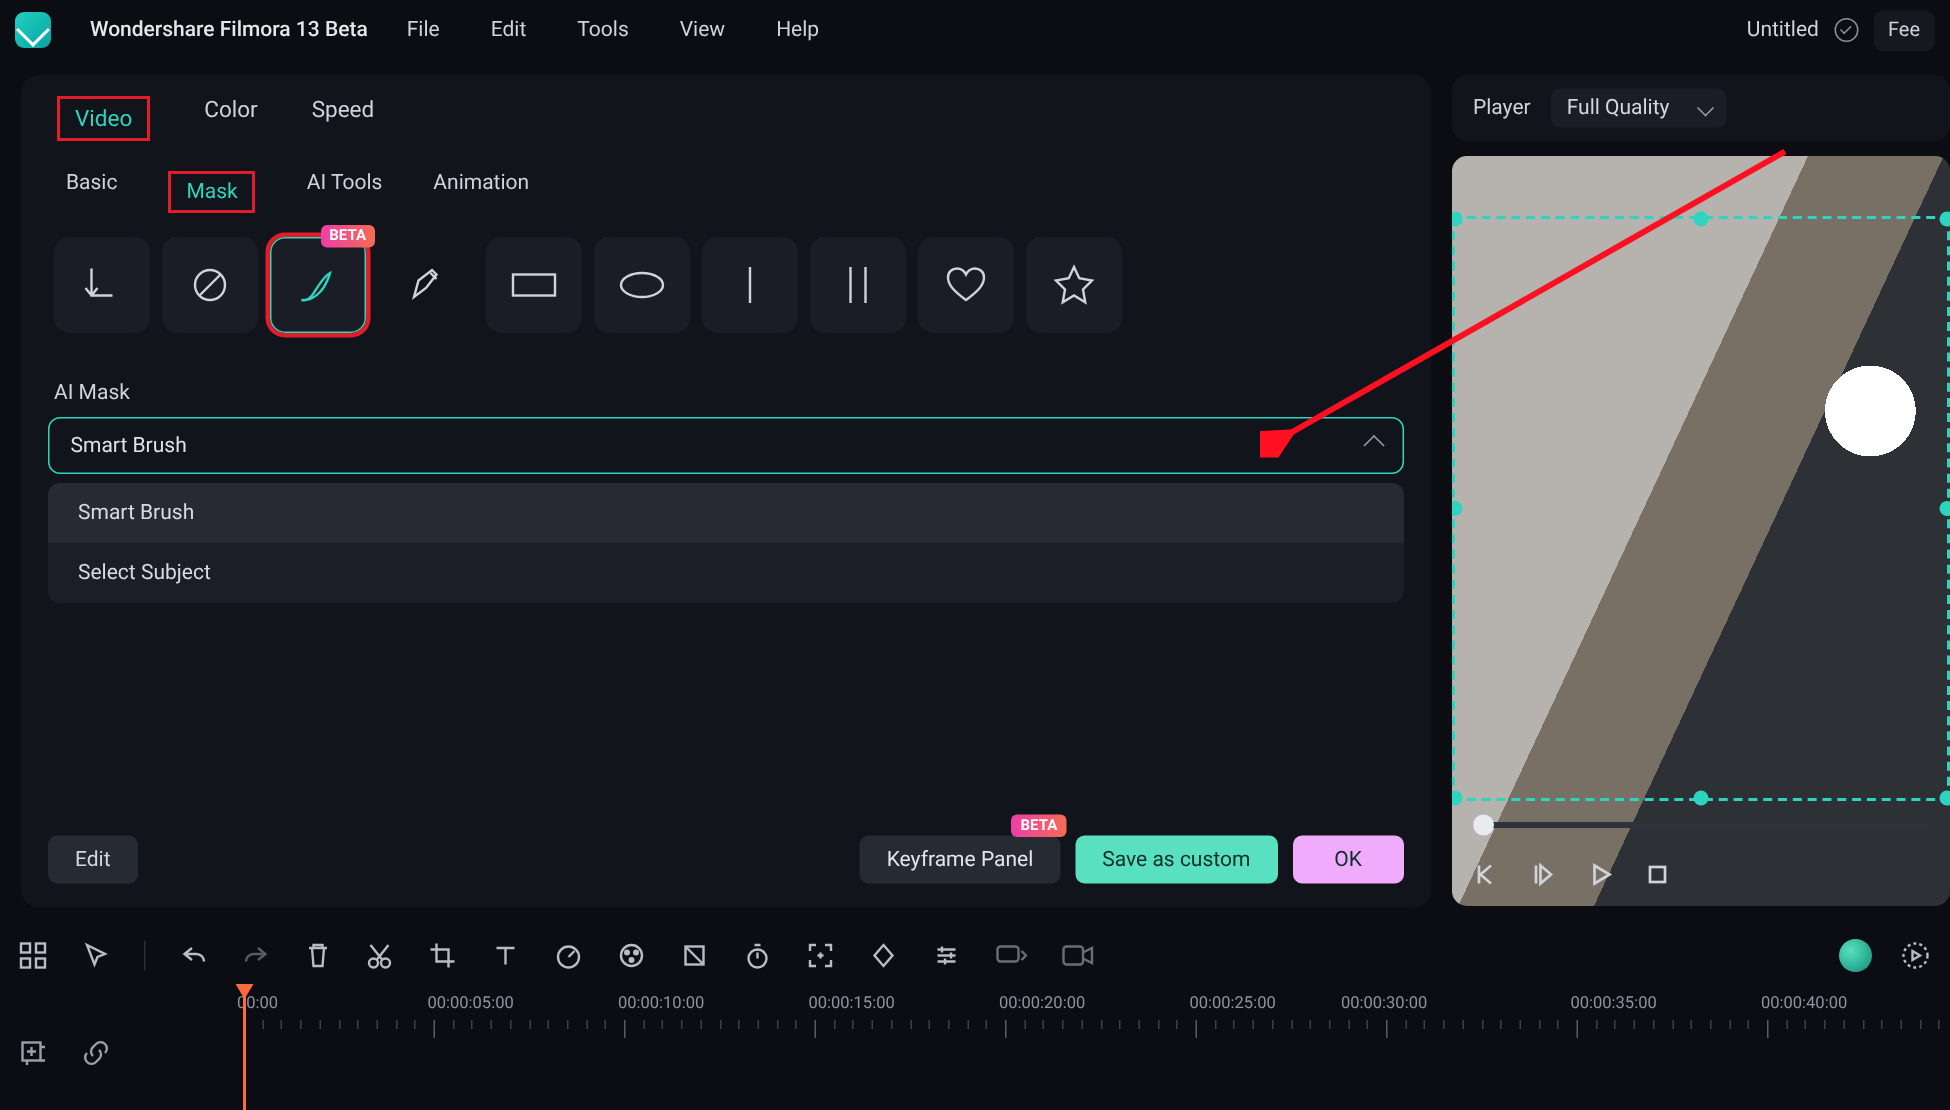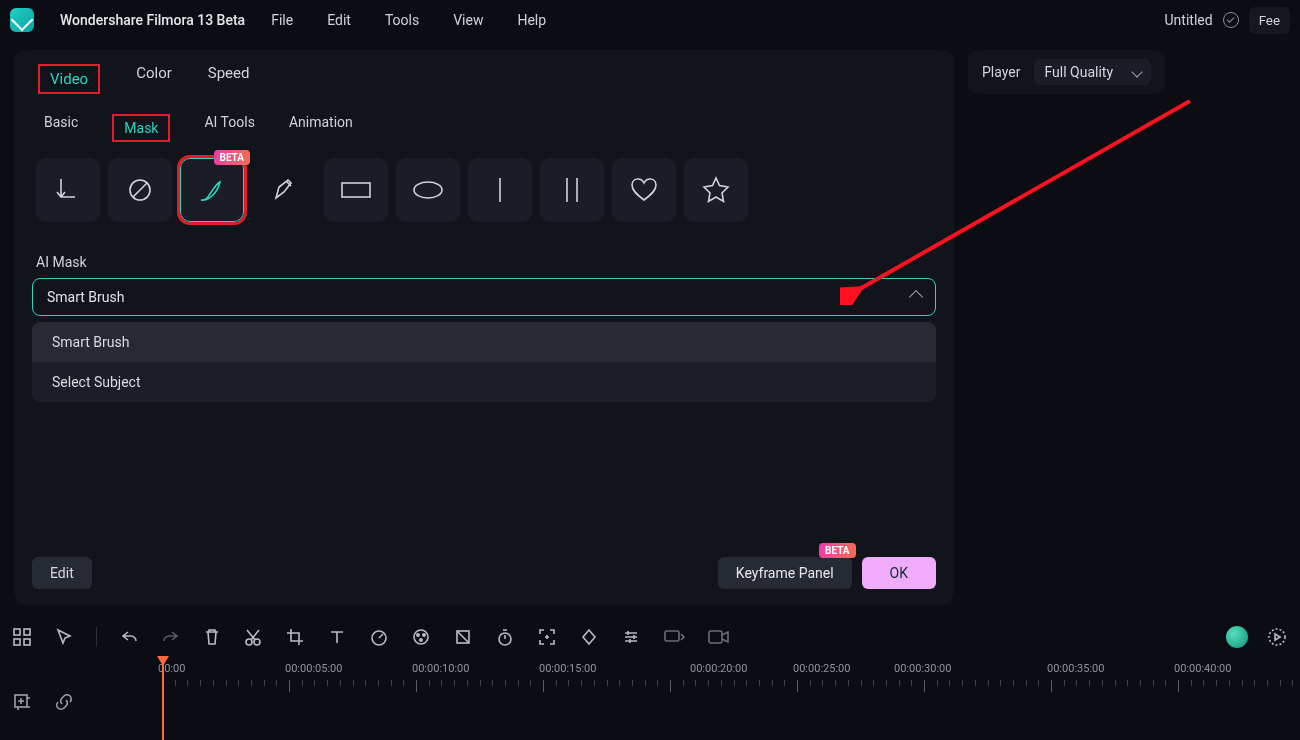--- a/index.html
+++ b/index.html
@@ -51,21 +51,21 @@
   
   .panel-footer{position:absolute;left:18px;right:18px;bottom:16px;display:flex;align-items:center;}
   .btn{border:none;border-radius:6px;padding:8px 18px;font-size:14px;cursor:pointer;}
   .btn-reset{background:#262a33;color:#d4d7de;}
   .kf-wrap{position:relative; margin-left:auto;}
   .btn-kf{background:#262a33;color:#e4e6ec;}
   .btn-save{background:#58e0c1;color:#0b2f27;margin-left:10px;}
   .btn-ok{background:#f0abfc;color:#0b2f27;margin-left:10px;padding:8px 28px;}
 
   
-  .right{flex:1;display:flex;flex-direction:row;gap:10px;}
+  .right{flex:1;display:flex;flex-direction:column;gap:10px;}
   .player-bar{background:#12141b;border-radius:10px;height:44px;display:flex;align-items:center;gap:14px;padding:0 14px;font-size:14px;}
   .player-quality{background:#1a1d25;border-radius:6px;padding:5px 10px;display:flex;align-items:center;gap:20px;color:#d3d6dd;}
   .chev-dn{width:8px;height:8px;border-right:1.4px solid #9aa0ab;border-bottom:1.4px solid #9aa0ab;transform:rotate(45deg);}
   .preview{background:#12141b;border-radius:10px;height:500px;position:relative;overflow:hidden;}
   .preview-img{position:absolute;inset:0;background:
      radial-gradient(circle at 84% 34%, #fff 0 7%, transparent 7%),
      linear-gradient(115deg,#b7b3ad 0 42%, #7a6f62 42% 58%, #2c3138 58% 100%);
      filter:saturate(.8);}
   .sel-frame{position:absolute;left:0;right:0;top:40px;bottom:70px;border:2px dashed #2dd4bf;}
   .handle{position:absolute;width:10px;height:10px;background:#2dd4bf;border-radius:50%;}
@@ -198,20 +198,21 @@
       <div class="dd-item hover">Smart Brush</div>
       <div class="dd-item">Select Subject</div>
     </div>
 
     <div class="panel-footer">
       <button class="btn btn-reset">Edit</button>
       <div class="kf-wrap">
         <span class="beta-badge" style="top:-14px;right:-4px">BETA</span>
         <button class="btn btn-kf">Keyframe Panel</button>
       </div>
+      <button class="btn btn-save">Save as custom</button>
       <button class="btn btn-ok">OK</button>
     </div>
   </div>
 
   <div class="right">
     <div class="player-bar">
       <span>Player</span>
       <div class="player-quality">
         <span>Full Quality</span>
         <span class="chev-dn"></span>
@@ -344,21 +345,21 @@
         <path d="M8 12a4 4 0 010-6l2-2a4 4 0 016 6M12 8a4 4 0 010 6l-2 2a4 4 0 01-6-6"></path>
       </svg>
   </div>
 
   <div class="tl-ruler">
     <div id="tick-labels">
         <span class="tick-label" style="left: 0px;">00:00</span>
         <span class="tick-label" style="left: 127px;">00:00:05:00</span>
         <span class="tick-label" style="left: 254px;">00:00:10:00</span>
         <span class="tick-label" style="left: 381px;">00:00:15:00</span>
-        <span class="tick-label" style="left: 532px;">00:00:20:00</span>
+        <span class="tick-label" style="left: 508px;">00:00:20:00</span>
         <span class="tick-label" style="left: 635px;">00:00:25:00</span>
         <span class="tick-label" style="left: 736px;">00:00:30:00</span>
         <span class="tick-label" style="left: 889px;">00:00:35:00</span>
         <span class="tick-label" style="left: 1016px;">00:00:40:00</span>
       </div>
     <div class="ticks" id="ticks">
         <div class="tick major" style="left: 0px;"></div>
         <div class="tick" style="left: 12.7px;"></div>
         <div class="tick" style="left: 25.4px;"></div>
         <div class="tick" style="left: 38.1px;"></div>

